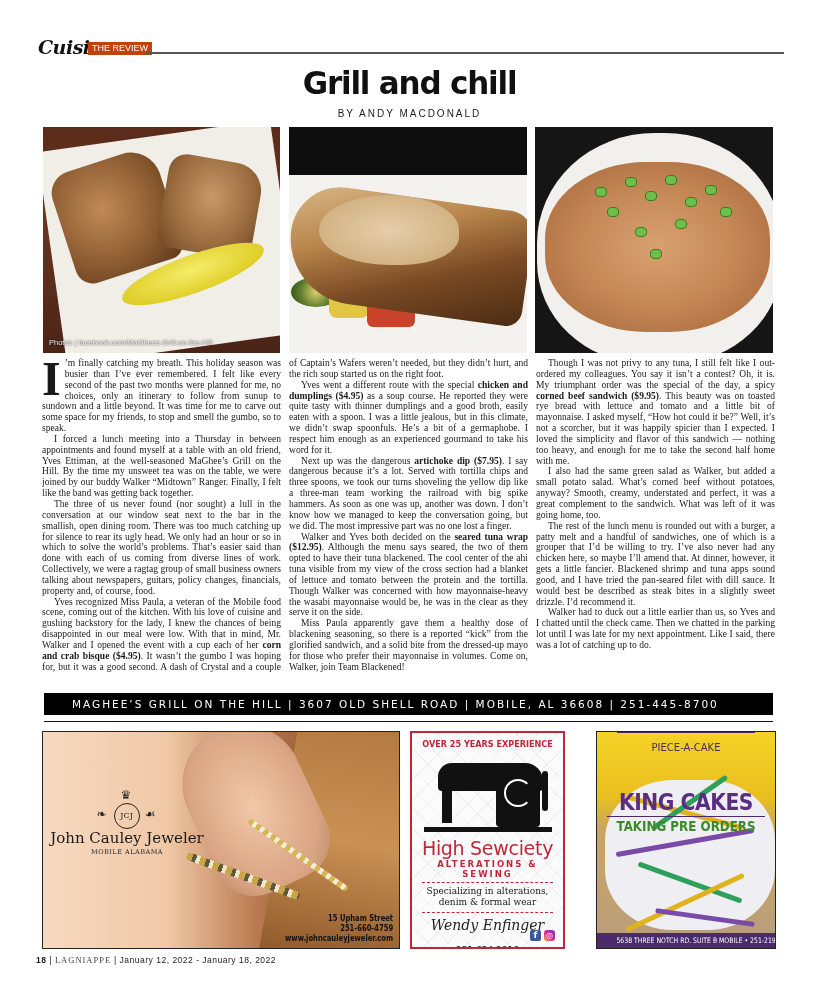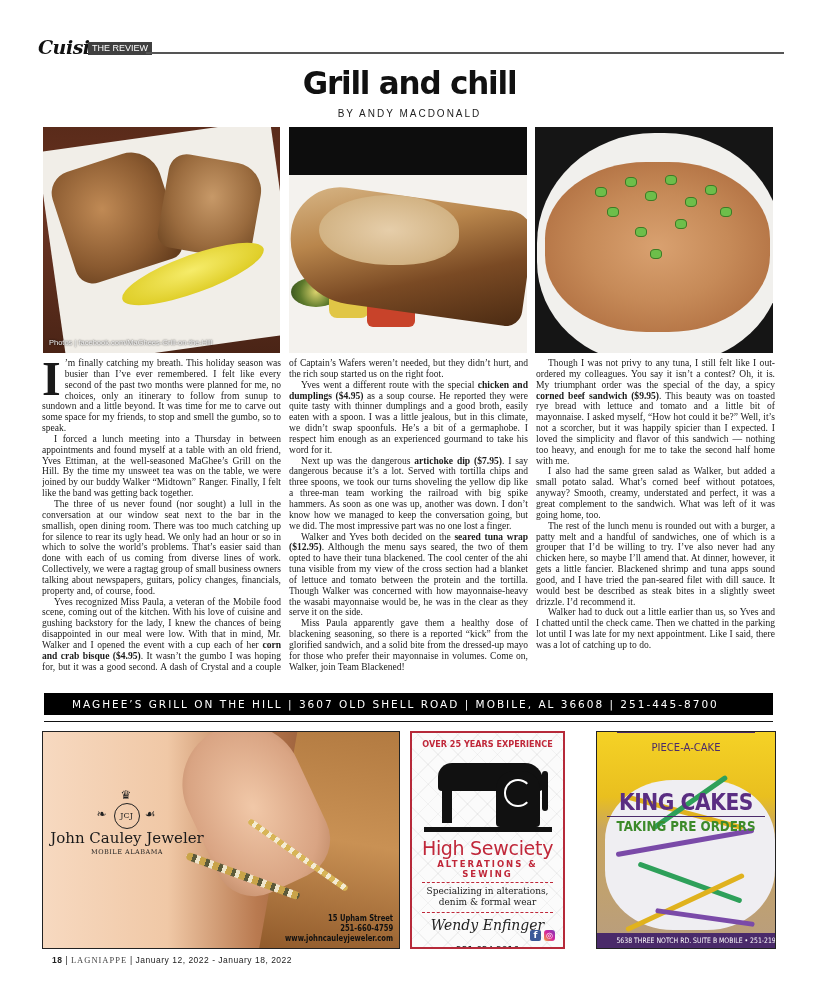--- a/index.html
+++ b/index.html
@@ -2,21 +2,21 @@
 <html><head>
 <meta charset="utf-8">
 <style>
   * { box-sizing: border-box; margin: 0; padding: 0; }
   html, body { width: 819px; height: 1008px; background: #ffffff; overflow: hidden; }
   body { position: relative; font-family: "Liberation Serif", serif; color: #1a1a1a; }
 
   
   .section-header { position: absolute; left: 38px; top: 36px; width: 746px; height: 22px; }
   .section-header .kicker { position: absolute; left: 0; top: 0; font-family: "DejaVu Serif", serif; font-style: italic; font-weight: bold; font-size: 19px; letter-spacing: -0.5px; color: #111; }
-  .section-header .tag { position: absolute; left: 50px; top: 6px; background: #404040; color: #fff; font-family: "Liberation Sans", sans-serif; font-size: 9px; padding: 1px 4px; line-height: 11px; }
+  .section-header .tag { position: absolute; left: 50px; top: 6px; background: #c2410c; color: #fff; font-family: "Liberation Sans", sans-serif; font-size: 9px; padding: 1px 4px; line-height: 11px; }
   .section-header .rule { position: absolute; left: 108px; right: 0; top: 16px; height: 2px; background: #555; }
 
   
   .headline { position: absolute; left: 0; width: 819px; top: 64px; text-align: center; font-family: "DejaVu Sans", sans-serif; font-weight: 900; font-size: 31px; letter-spacing: -1.2px; color: #111; transform: scaleY(1.05); }
   .byline { position: absolute; left: 0; width: 819px; top: 108px; text-align: center; font-family: "Liberation Sans", sans-serif; font-size: 10px; letter-spacing: 2px; color: #222; }
 
   
   .photo { position: absolute; top: 127px; height: 226px; overflow: hidden; padding-left: 40px; }
   .photo-1 { left: 43px; width: 237px; background: linear-gradient(180deg, #5a2b1a 0%, #6b3422 40%, #4a2416 100%); }
   .photo-2 { left: 289px; width: 238px; background: #0d0d0d; }
@@ -82,21 +82,21 @@
   .cake-stripe { position: absolute; height: 5px; border-radius: 3px; }
   .cake-brand { position: relative; margin-top: 4px; font-family: "DejaVu Serif", serif; font-style: italic; font-weight: bold; font-size: 26px; color: #5a2d82; }
   .cake-sub { position: relative; font-family: "DejaVu Sans", sans-serif; font-size: 10px; color: #4a2a6a; border-top: 1.5px solid #4a2a6a; margin: 0 20px; padding-top: 9px; }
   .cake-main { position: relative; margin-top: 36px; font-family: "DejaVu Sans", sans-serif; font-weight: bold; font-size: 23px; color: #5a2d82; letter-spacing: -0.5px; transform: scaleX(0.88); }
   .cake-rule { position: relative; height: 1px; background: #4a2a6a; margin: 1px 10px; }
   .cake-pre { position: relative; font-family: "DejaVu Sans", sans-serif; font-weight: bold; font-size: 14px; color: #3c8a2a; transform: scaleX(0.85); }
   .cake-footer { position: absolute; left: 0; right: 0; bottom: 0; height: 15px; background: #4a2a6a; color: #fff; font-family: "DejaVu Sans", sans-serif; font-size: 7.5px; line-height: 15px; white-space: nowrap; transform-origin: center; }
   .cake-footer span { display: inline-block; transform: scaleX(0.82); }
 
   
-  .page-footer { position: absolute; left: 52px; top: 955px; font-family: "Liberation Sans", sans-serif; font-size: 8.5px; color: #222; white-space: nowrap; letter-spacing: 0.5px; }
+  .page-footer { position: absolute; left: 36px; top: 955px; font-family: "Liberation Sans", sans-serif; font-size: 8.5px; color: #222; white-space: nowrap; letter-spacing: 0.5px; }
   .page-footer .num { font-weight: bold; }
   .page-footer .pub { font-family: "Liberation Serif", serif; letter-spacing: 1px; color: #444; }
 </style>
 </head>
 <body>
 
 <div class="section-header">
   <span class="kicker">Cuisine</span>
   <span class="tag">THE REVIEW</span>
   <div class="rule"></div>

